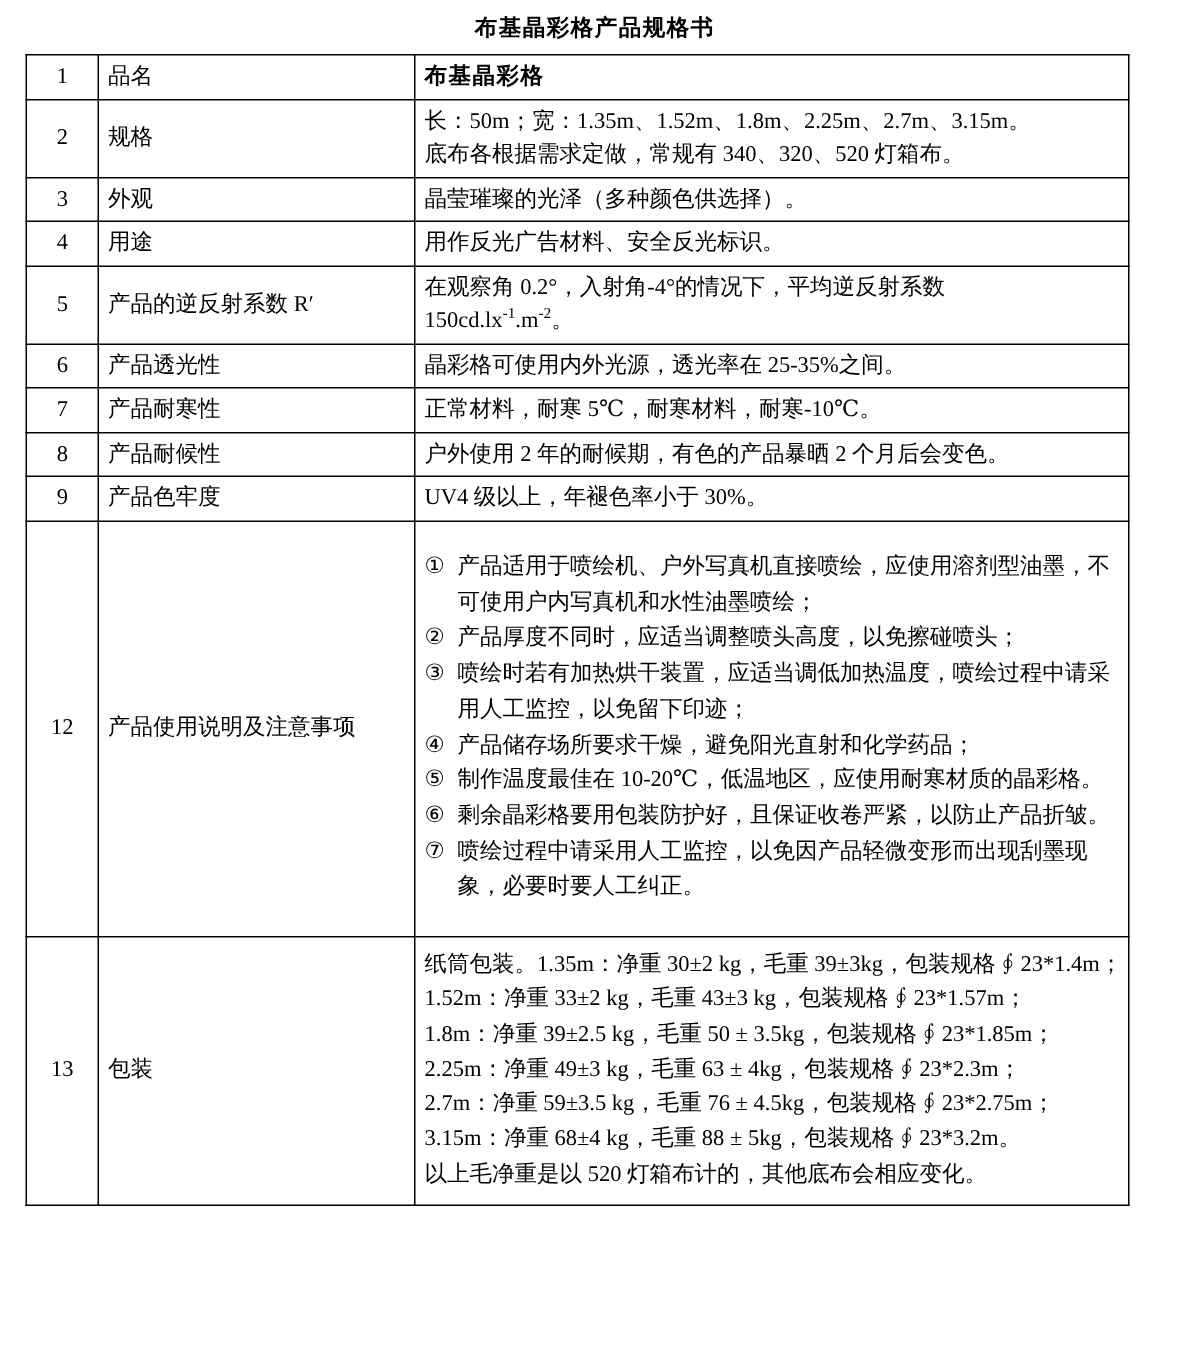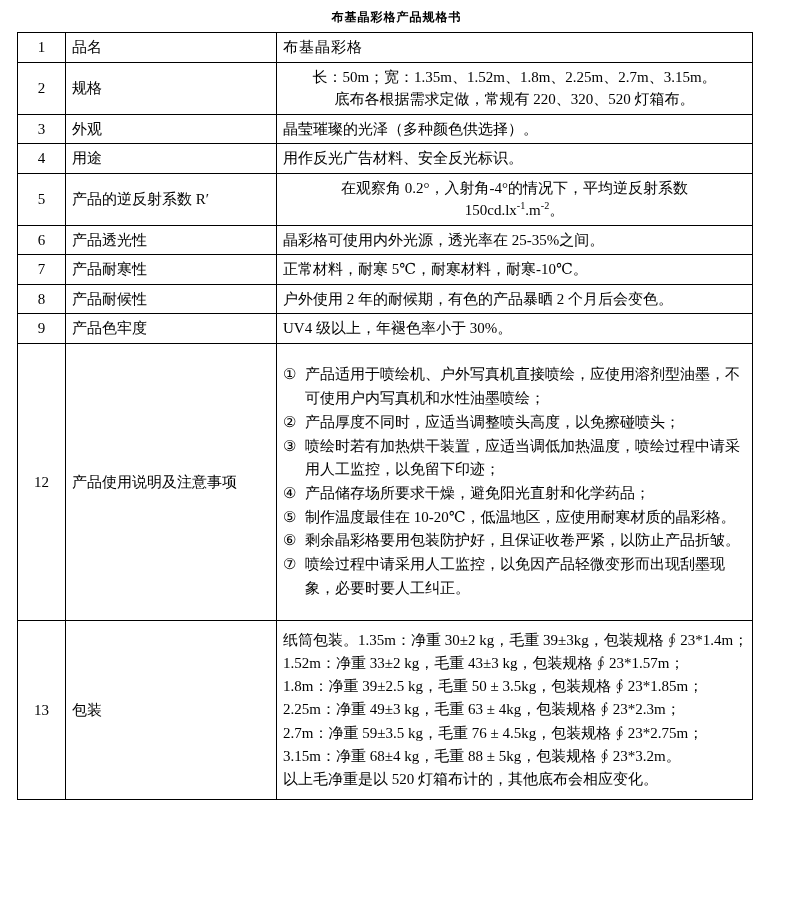--- a/index.html
+++ b/index.html
@@ -15,21 +15,21 @@
     overflow: hidden;
   }
   .page {
     position: relative;
     width: 793px;
     height: 907px;
     box-sizing: border-box;
   }
   .doc-title {
     text-align: center;
-    font-size: 12px;
+    font-size: 15px;
     font-weight: bold;
     letter-spacing: 1px;
     padding-top: 10px;
     padding-bottom: 8px;
     line-height: 1.2;
   }
   table.spec {
     border-collapse: collapse;
     margin-left: 17px;
     width: 736px;
@@ -52,28 +52,27 @@
     width: 198px;
     padding-left: 11px;
     font-size: 15.5px;
     margin-left: 20px;
   }
   td.col-value {
     padding-left: 9px;
     font-size: 15.5px;
   }
   td.value-strong {
-    font-weight: normal;
+    font-weight: bold;
     font-size: 18px;
     letter-spacing: 1px;
   }
   .line {
     display: block;
     white-space: nowrap;
-    text-align: center;
   }
   sup {
     font-size: 0.68em;
     vertical-align: super;
     line-height: 0;
   }
   .numlist {
     display: block;
   }
   .numlist .item {
@@ -119,21 +118,21 @@
         <td class="col-no">1</td>
         <td class="col-label">品名</td>
         <td class="col-value value-strong">布基晶彩格</td>
       </tr>
 
       <tr>
         <td class="col-no">2</td>
         <td class="col-label">规格</td>
         <td class="col-value">
           <span class="line">长：50m；宽：1.35m、1.52m、1.8m、2.25m、2.7m、3.15m。</span>
-          <span class="line">底布各根据需求定做，常规有 220、320、520 灯箱布。</span>
+          <span class="line">底布各根据需求定做，常规有 340、320、520 灯箱布。</span>
         </td>
       </tr>
 
       <tr>
         <td class="col-no">3</td>
         <td class="col-label">外观</td>
         <td class="col-value">晶莹璀璨的光泽（多种颜色供选择）。</td>
       </tr>
 
       <tr>

